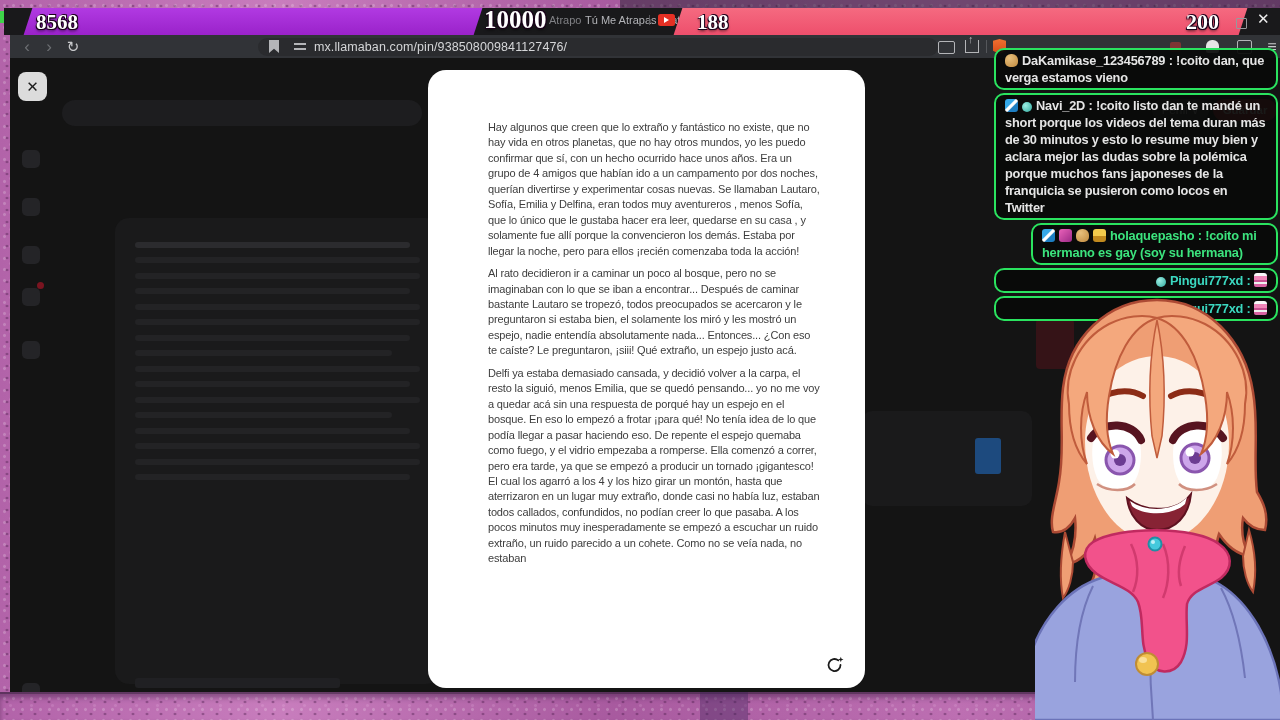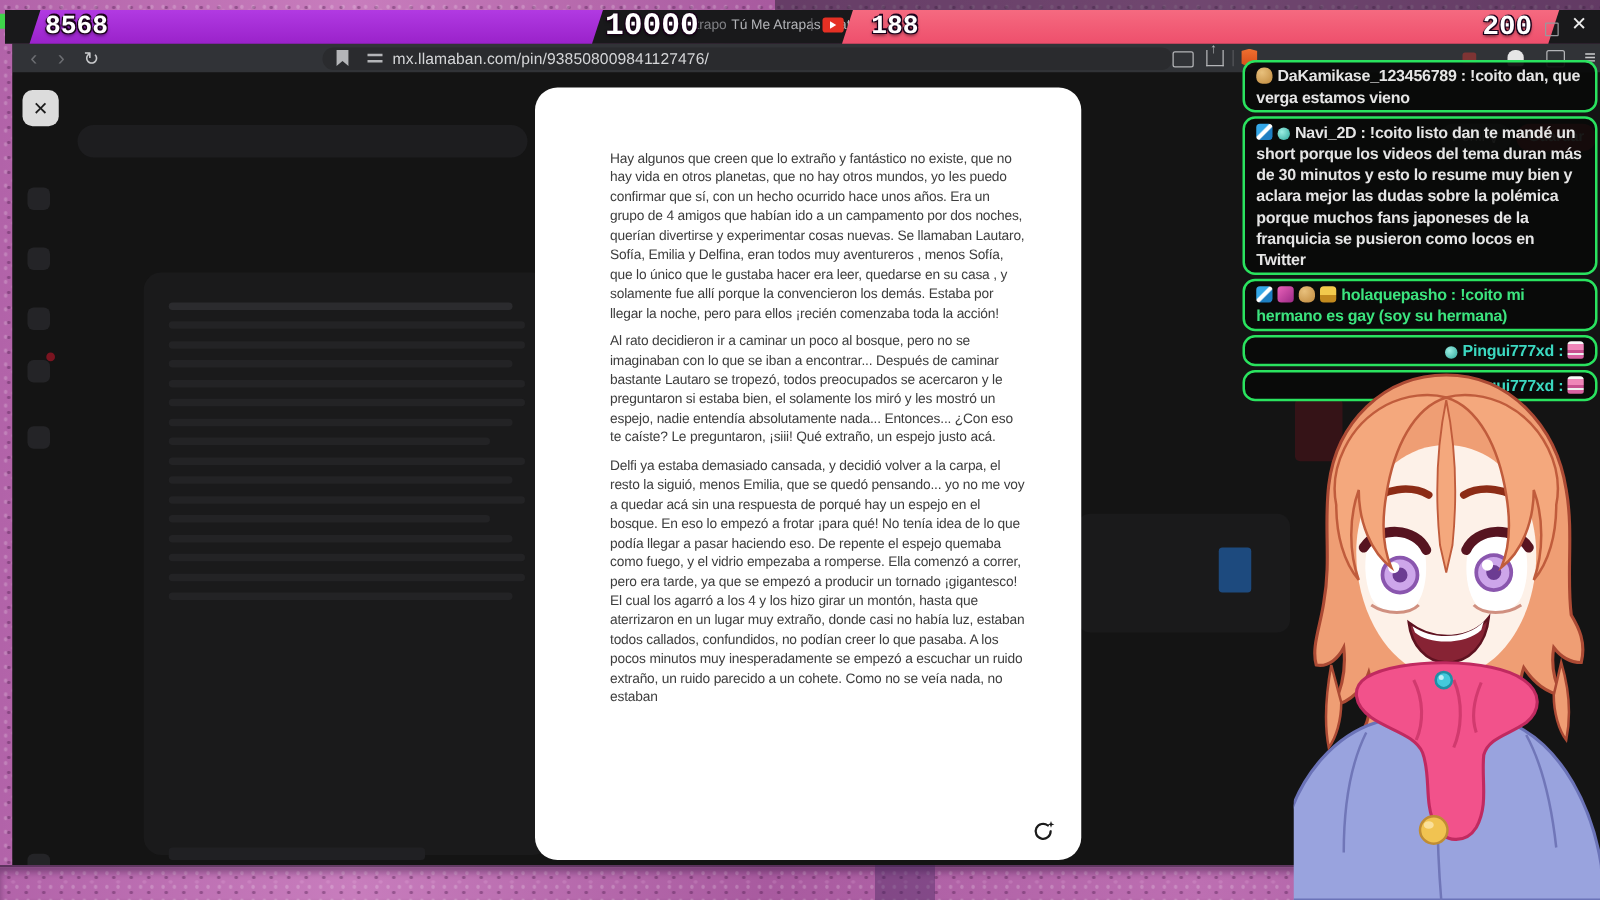--- a/index.html
+++ b/index.html
@@ -14,21 +14,21 @@
       linear-gradient(90deg,#b263a9 0,#c87dbd 22%,#a85a9f 48%,#bd6fb2 75%,#a1559a 100%);
     background-size:9px 11px,14px 12px,21px 17px,100% 100%;
   }
   
   .topstrip{position:absolute;left:4px;top:8px;width:1276px;height:27px;background:#19191b;z-index:3;}
   .topdim{position:absolute;left:620px;top:0;width:660px;height:8px;background:rgba(36,32,46,.5);z-index:2;}
   .live-sliver{position:absolute;left:0;top:11px;width:4px;height:12px;background:#3fd44a;z-index:4;}
   .banner{position:absolute;top:8px;height:27px;transform:skewX(-18deg);z-index:4;}
   .banner.purple{left:28px;width:450px;background:linear-gradient(180deg,#b13ae2,#9a22ca);}
   .banner.pink{left:678px;width:565px;background:linear-gradient(180deg,#f56a80,#ee4f6c);}
-  .bartxt{position:absolute;z-index:5;color:#fff;font-family:Liberation Mono, monospace;font-weight:bold;
+  .bartxt{position:absolute;z-index:5;color:#fff;font-family:Liberation Serif, serif;font-weight:bold;
     text-shadow:1px 1px 0 #1a001a,-1px 1px 0 #1a001a,1px -1px 0 #1a001a,0 2px 3px rgba(0,0,0,.7);}
   .gl-cur{left:36px;top:10px;font-size:21px;}
   .gl-lab{left:95px;top:10px;width:340px;text-align:center;font-size:21px;letter-spacing:.5px;}
   .gl-tgt{left:484px;top:6px;font-size:25px;}
   .gr-cur{left:697px;top:10px;font-size:21px;}
   .gr-lab{left:765px;top:10px;width:330px;text-align:center;font-size:21px;letter-spacing:.5px;}
   .gr-tgt{left:1186px;top:9px;font-size:22px;}
   .np-tail{position:absolute;left:549px;top:14px;font-size:11px;color:#808185;z-index:3;}
   .np-track{position:absolute;left:585px;top:14px;font-size:11px;color:#b3b4b8;z-index:3;}
   .np-div{position:absolute;left:648px;top:13px;font-size:11px;color:#5c5c60;z-index:3;}
@@ -84,21 +84,21 @@
   .modal{position:absolute;left:428px;top:70px;width:437px;height:618px;background:#fff;border-radius:18px;z-index:5;
     padding:50px 44px 0 60px;box-sizing:border-box;color:#3d3d3d;}
   .modal h1{font-size:15.5px;font-weight:normal;color:#1f1f1f;text-align:center;margin:4px 10px 14px 0;letter-spacing:.1px;}
   .modal p{font-size:11px;line-height:15.45px;letter-spacing:-0.15px;margin:0 0 7px;}
   .refresh-btn{position:absolute;right:20px;bottom:13px;width:20px;height:20px;}
   
   .chat{position:absolute;right:2px;top:48px;width:284px;display:flex;flex-direction:column;gap:3px;z-index:8;}
   .msg{background:rgba(9,10,9,.93);border:2px solid #2ae35f;border-radius:10px;padding:2px 9px;
     font-weight:bold;font-size:12.8px;line-height:17px;letter-spacing:-0.2px;box-sizing:border-box;}
   .msg.c-yellow{color:#e5e5e5;}
-  .msg.c-green{color:#3ce47e;}
+  .msg.c-green{color:#3ce47e;margin-left:37px;}
   .msg.c-teal{color:#3bd8c0;text-align:right;}
   .badge{display:inline-block;width:13px;height:13px;vertical-align:-2px;margin-right:4px;border-radius:3px;}
   .b-glove{background:radial-gradient(circle at 35% 30%,#e8c07c,#c08a3e);border-radius:6px 6px 5px 5px;}
   .b-ticket{background:linear-gradient(135deg,#35a8e8 38%,#fff 44% 56%,#1d7ec2 62%);}
   .b-gem{background:linear-gradient(135deg,#ea62ba,#9c2a86);}
   .b-crown{background:linear-gradient(180deg,#f2ca4c 55%,#c28a1e 55%);}
   .b-drop{width:10px;height:10px;border-radius:50%;background:radial-gradient(circle at 35% 35%,#9beee2,#2ea89c);}
   .cake{display:inline-block;width:13px;height:14px;vertical-align:-2px;border-radius:3px 3px 2px 2px;
     background:linear-gradient(180deg,#f8f8f8 0 18%,#ef86b8 18% 52%,#c85090 52% 66%,#efefef 66% 78%,#d862a2 78%);}
   

